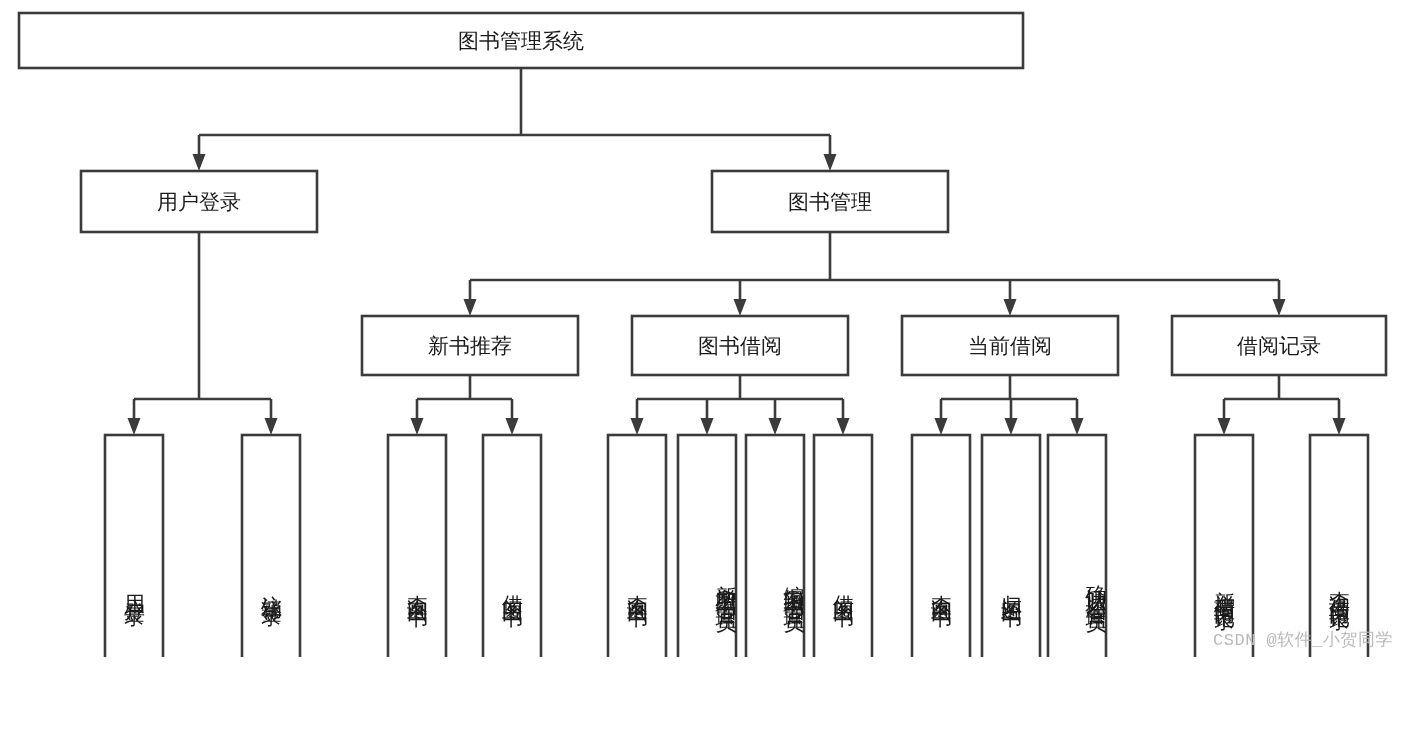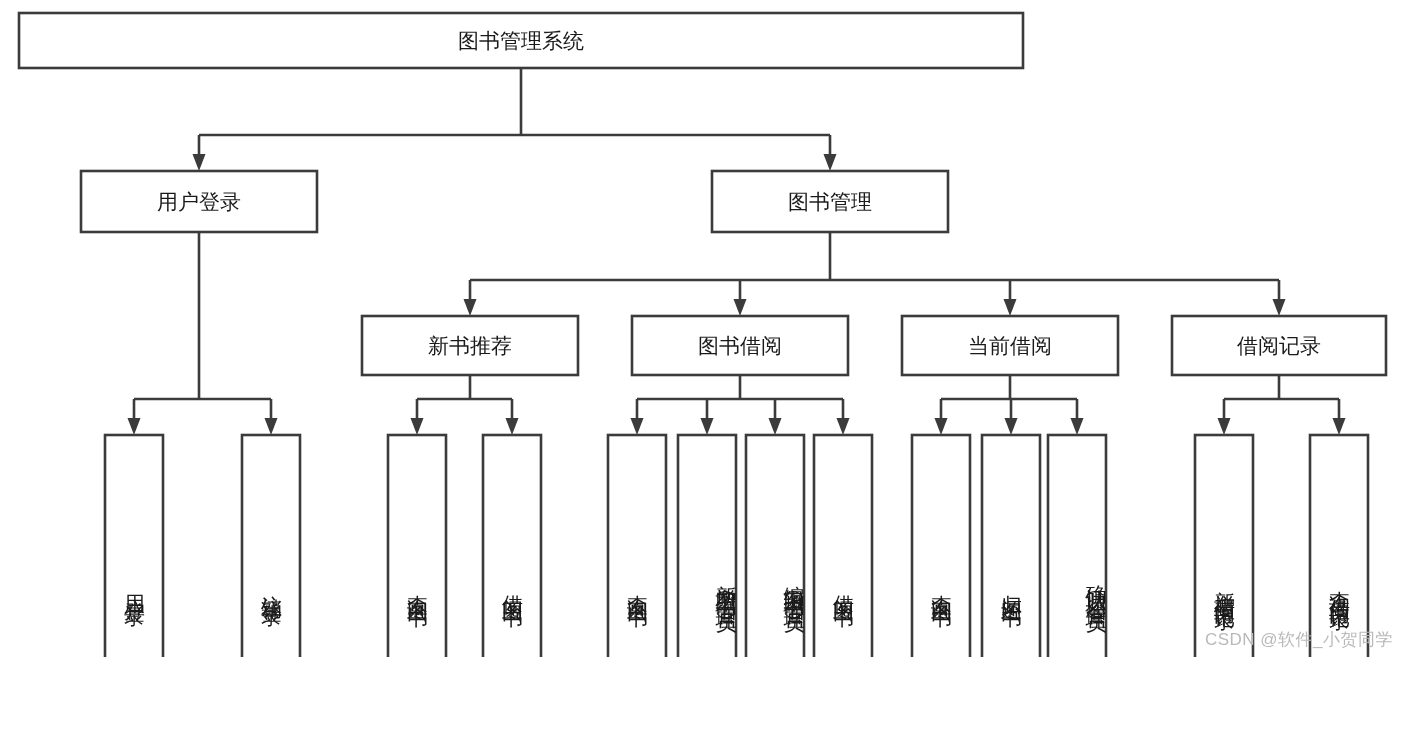--- a/index.html
+++ b/index.html
@@ -56,21 +56,21 @@
     line-height: 1;
     letter-spacing: 4px;
     color: #1a1a1a;
     white-space: nowrap;
     pointer-events: none;
   }
   .watermark {
     position: absolute;
     right: 12px;
     bottom: 6px;
-    font-family: Liberation Sans, sans-serif;
+    font-family: Liberation Mono, monospace;
     font-size: 17px;
     color: #b9b9b9;
     white-space: nowrap;
     letter-spacing: 0.5px;
     margin-top: 24px;
   }
 </style>
 </head>
 <body>
 

